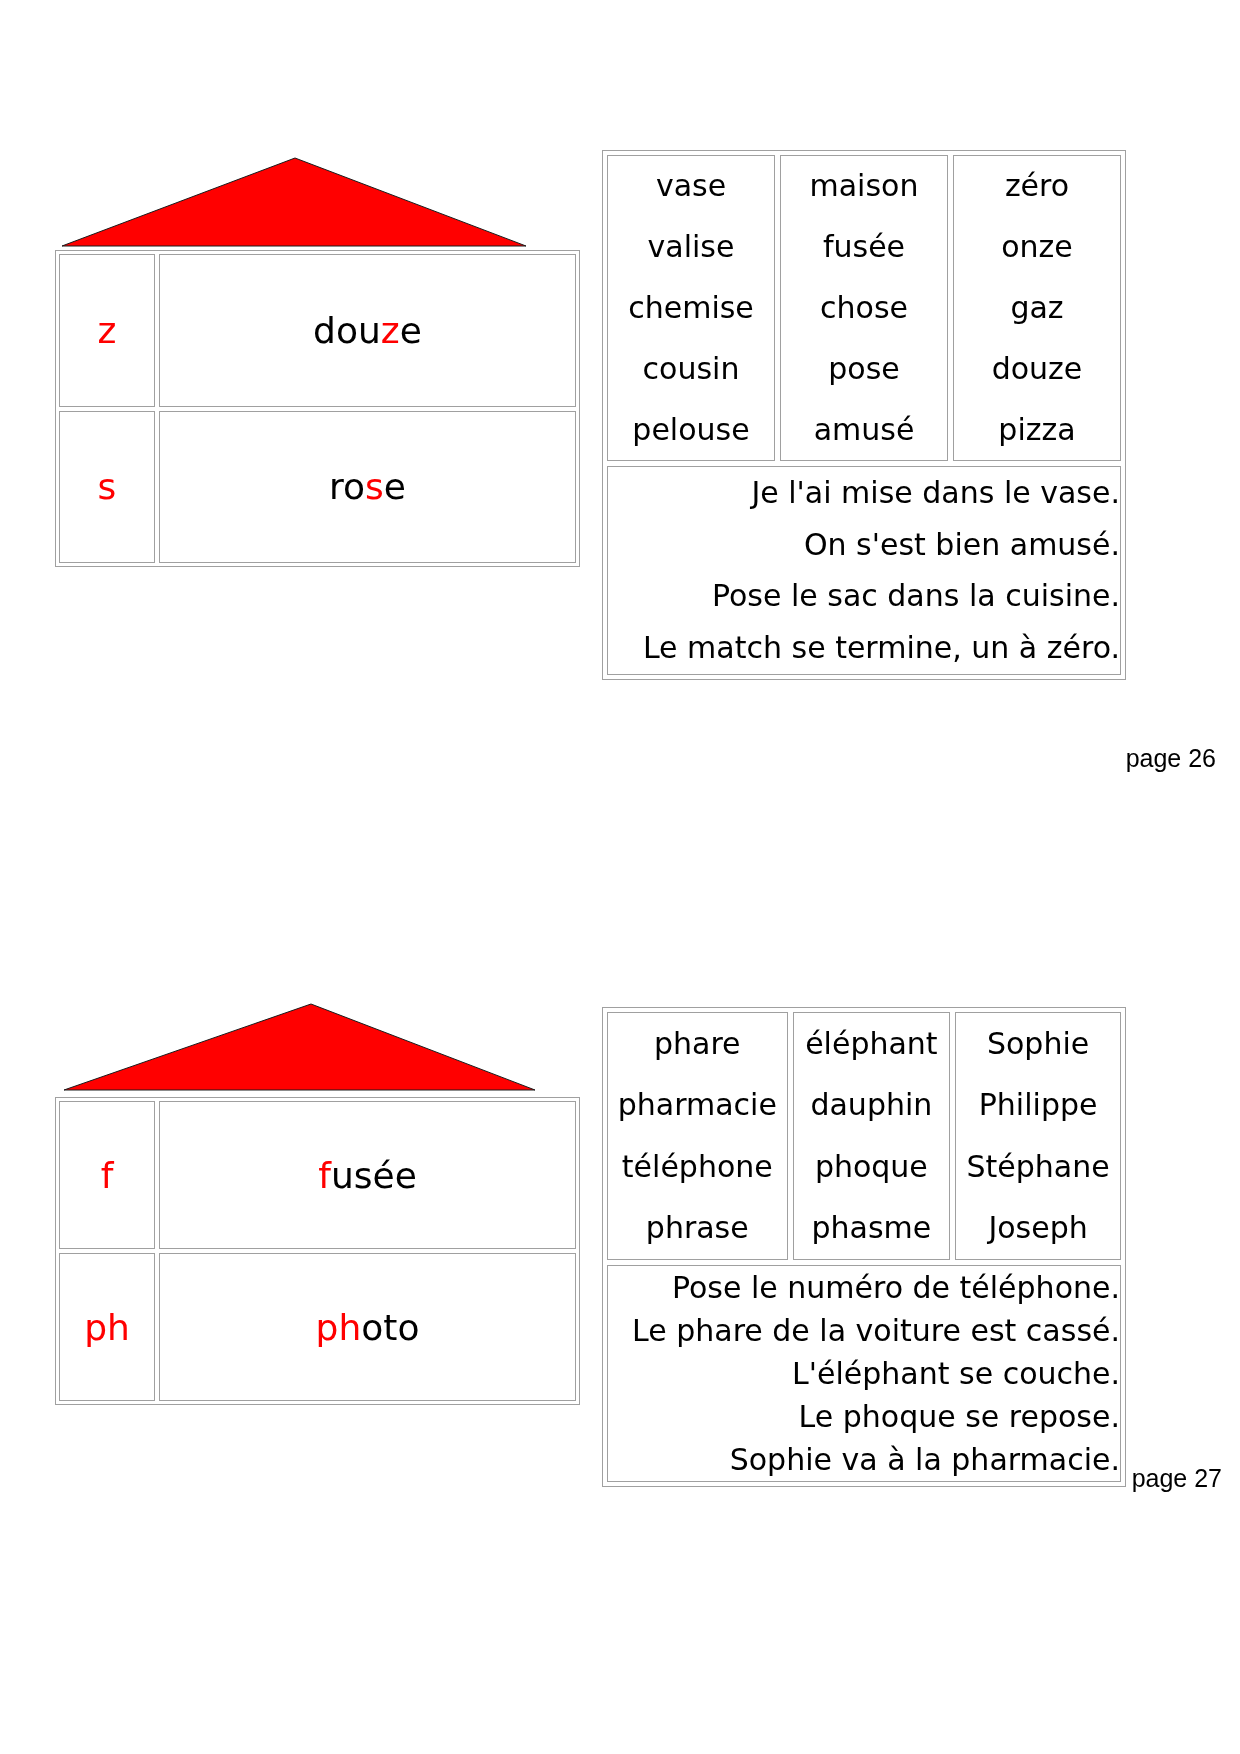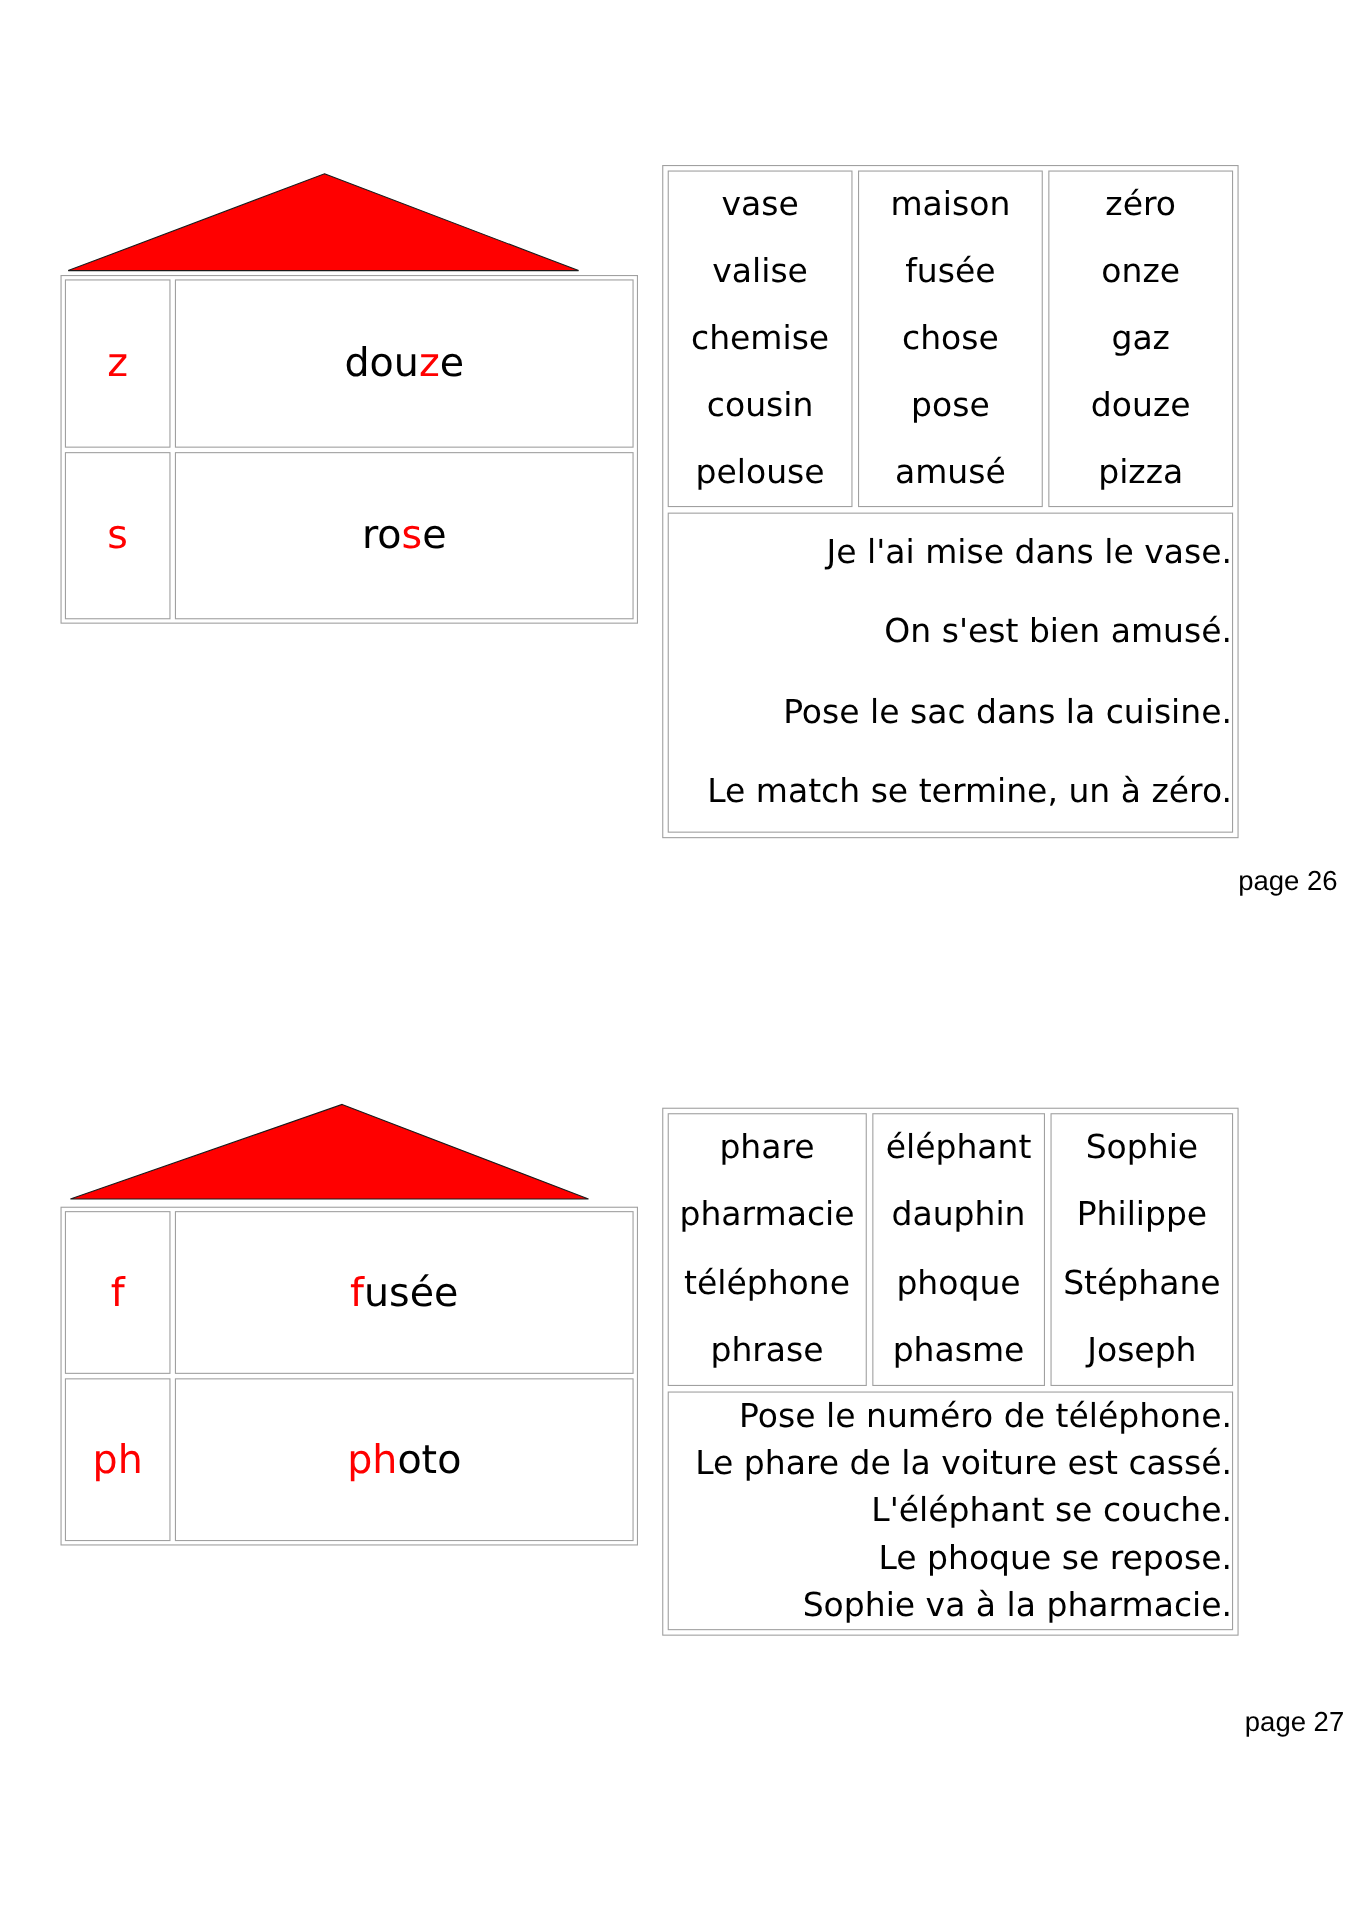--- a/index.html
+++ b/index.html
@@ -105,21 +105,21 @@
           <span>e</span>
         </div>
       <div class="cell letter-cell">s</div>
       <div class="cell word-cell">
           <span>ro</span>
           <span class="red">s</span>
           <span>e</span>
         </div>
     </div>
 
-    <div class="abs panel p1" style="left:602px;top:150px;width:524px;height:612px;">
+    <div class="abs panel p1" style="left:602px;top:150px;width:524px;height:530px;">
       <div class="cols">
         <div class="wcol wcol-0">
           <div class="witem">vase</div>
           <div class="witem">valise</div>
           <div class="witem">chemise</div>
           <div class="witem">cousin</div>
           <div class="witem">pelouse</div>
         </div>
         <div class="wcol wcol-1">
           <div class="witem">maison</div>
@@ -137,21 +137,21 @@
         </div>
       </div>
       <div class="sbox">
         <div class="sline">Je l'ai mise dans le vase.</div>
         <div class="sline">On s'est bien amusé.</div>
         <div class="sline">Pose le sac dans la cuisine.</div>
         <div class="sline">Le match se termine, un à zéro.</div>
       </div>
     </div>
 
-    <div class="pagelabel" style="top:787px;right:24px;">page 26</div>
+    <div class="pagelabel" style="top:744px;right:24px;">page 26</div>
   </section>
 
   <section>
 
     <svg class="abs roof" style="left:55px;top:1000px;" width="485" height="93">
       <polygon points="256,4 480,90 9,90"></polygon>
     </svg>
 
     <div class="abs house" style="left:55px;top:1097px;width:525px;height:308px;">
       <div class="cell letter-cell">f</div>
@@ -189,16 +189,16 @@
       </div>
       <div class="sbox">
         <div class="sline">Pose le numéro de téléphone.</div>
         <div class="sline">Le phare de la voiture est cassé.</div>
         <div class="sline">L'éléphant se couche.</div>
         <div class="sline">Le phoque se repose.</div>
         <div class="sline">Sophie va à la pharmacie.</div>
       </div>
     </div>
 
-    <div class="pagelabel" style="top:1552px;right:18px;">page 27</div>
+    <div class="pagelabel" style="top:1464px;right:18px;">page 27</div>
   </section>
 
 </div>
 
 </body></html>

